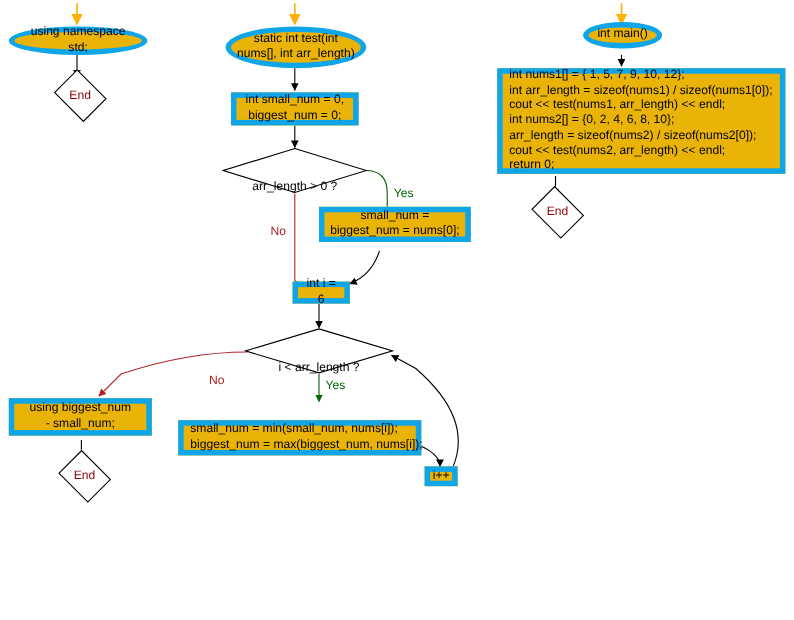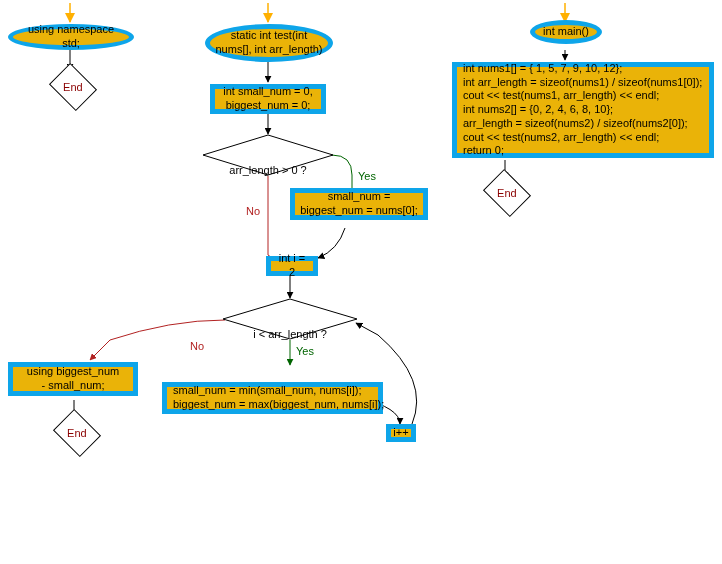--- a/index.html
+++ b/index.html
@@ -160,21 +160,21 @@
 </div>
 <div class="edge-label yes" style="left:358px; top:170px;">Yes</div>
 <div class="edge-label no" style="left:246px; top:205px;">No</div>
 
 <div class="node rect" style="left:290px; top:188px; width:138px; height:32px;">
   <span style="white-space:pre;">small_num =
 biggest_num = nums[0];</span>
 </div>
 
 <div class="node rect" style="left:266px; top:256px; width:52px; height:20px;">
-  <span>int i = 2</span>
+  <span>int i = 6</span>
 </div>
 
 <div class="diamond" style="left:222px; top:298px; width:136px; height:42px;">
   <svg width="136" height="42">
       <polygon points="68,1 135,21 68,41 1,21" fill="#fff" stroke="#000"></polygon>
     </svg>
   <div class="label">
       <span>i &lt; arr_length ?</span>
     </div>
 </div>

